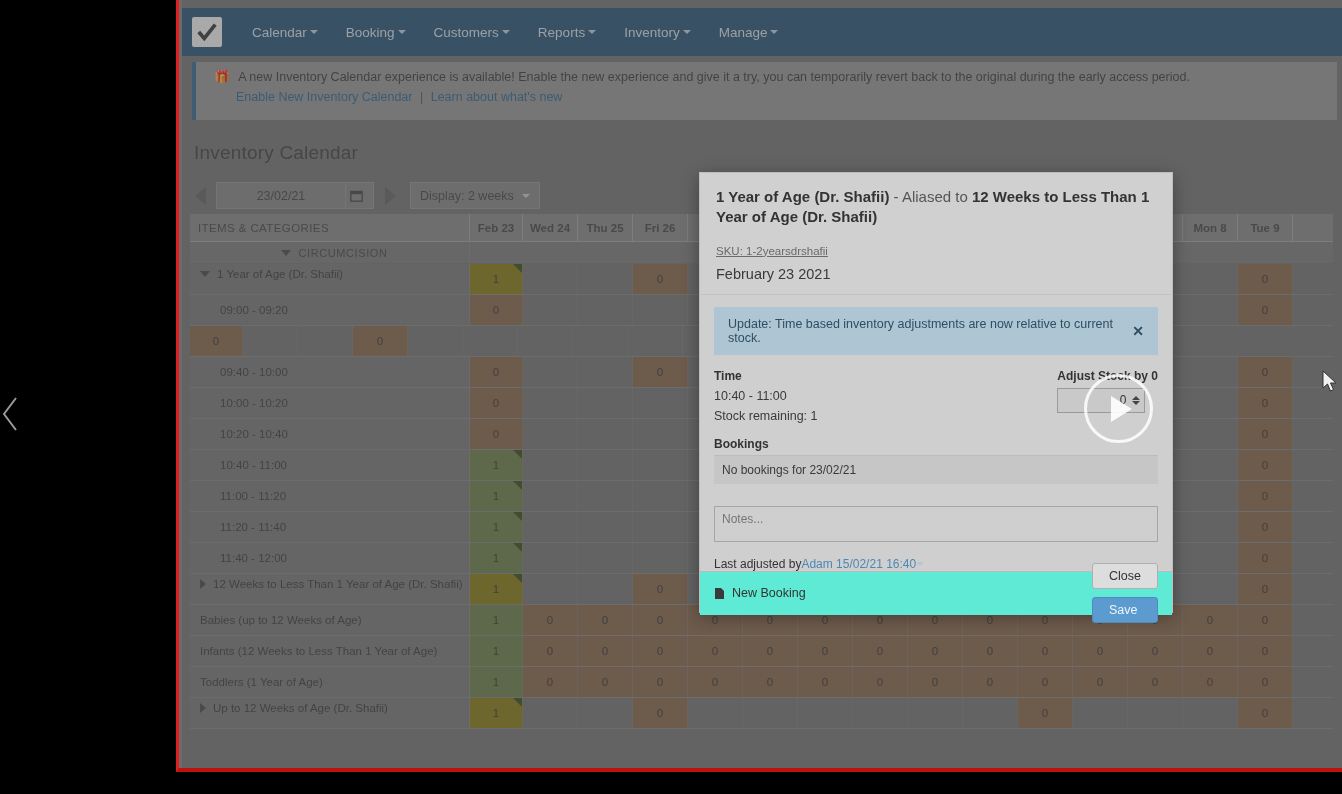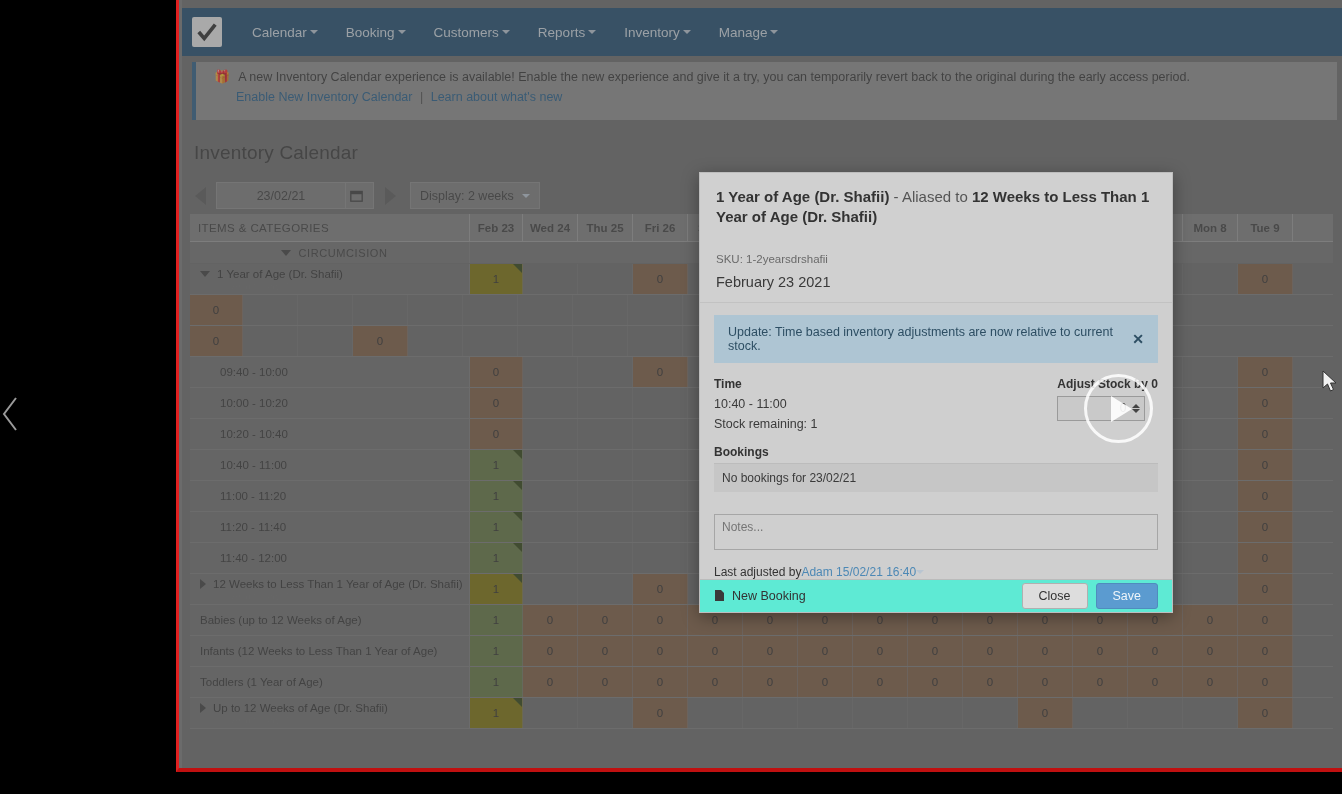--- a/index.html
+++ b/index.html
@@ -121,21 +121,21 @@
   
   .modal {
     position:absolute; left:517px; top:172px; width:474px; height:441px;
     background:#d0d0d0; border:1px solid #bdbdbd; z-index: 60;
     box-shadow: 0 4px 16px rgba(0,0,0,.35);
     display:flex; flex-direction:column;
   }
   .m-head { padding:14px 16px 12px 16px; }
   .m-title { font-size:15px; color:#333; line-height:1.32; font-weight:bold; }
   .m-title .normal { font-weight:normal; color:#555; }
-  .m-sku { font-size:11.5px; color:#6a6a6a; margin-top:26px; }
+  .m-sku { font-size:11.5px; color:#6a6a6a; margin-top:18px;text-decoration:underline; }
   .m-date { font-size:14.5px; color:#3a3a3a; margin-top:9px; }
   .m-body { background:#cfcfcf; padding:12px 14px 0 14px; flex:1; border-top:1px solid #c2c2c2;}
   .alert {
     background:#aec5d3; display:flex; align-items:center; justify-content:space-between;
     padding:10px 14px; font-size:12.5px; color:#2d4e63; margin-bottom:14px;
   }
   .alert .x { font-size:14px; color:#2d4e63; cursor:pointer; font-weight:bold; }
   .frow { display:flex; justify-content:space-between; align-items:flex-start; }
   .f-lbl { font-size:12px; font-weight:bold; color:#333; }
   .f-val { font-size:12.5px; color:#3a3a3a; margin-top:6px; }
@@ -155,21 +155,21 @@
     margin-top:22px; padding:5px 7px; font-size:12px; color:#6e6e6e;
     font-family:"Liberation Sans", sans-serif; resize:none;
   }
   .lastadj { font-size:12px; color:#333; margin-top:11px; display:flex; align-items:center; }
   .lastadj a { color:#4c88b5; text-decoration:none; cursor:pointer;}
   .m-foot {
     height:44px; background:#5eead4; border-top:1px solid #bbb;
     display:flex; align-items:center; justify-content:space-between; padding:0 14px;
   }
   .newbk { font-size:12.5px; color:#333; display:flex; align-items:center; gap:7px; cursor:pointer;}
-  .btns { display:flex; gap:8px; }
+  .btns { display:flex; gap:8px;flex-direction:column; }
   .btn { height:26px; padding:0 16px; font-size:12.5px; border-radius:3px; display:flex; align-items:center; cursor:pointer;}
   .btn.close { background:#ddd; border:1px solid #b0b0b0; color:#333; }
   .btn.save { background:#5b9bd0; border:1px solid #4f8cbd; color:#eef5fa; }
 
   
   .cursor { position:absolute; left:1140px; top:370px; z-index:80; }
 
   
   .play {
     position:absolute; left:902px; top:374px; width:69px; height:69px;
@@ -311,20 +311,23 @@
               <div class="cell empty"></div>
               <div class="cell empty"></div>
               <div class="cell empty"></div>
               <div class="cell empty"></div>
               <div class="cell empty"></div>
               <div class="cell empty"></div>
               <div class="cell empty"></div>
               <div class="cell brown">0</div>
             </div>
             <div class="grow slot">
+              <div class="gl">
+                <div class="slot-label">09:00 - 09:20</div>
+              </div>
               <div class="cell brown first">0</div>
               <div class="cell empty"></div>
               <div class="cell empty"></div>
               <div class="cell empty"></div>
               <div class="cell empty"></div>
               <div class="cell empty"></div>
               <div class="cell empty"></div>
               <div class="cell empty"></div>
               <div class="cell empty"></div>
               <div class="cell empty"></div>

